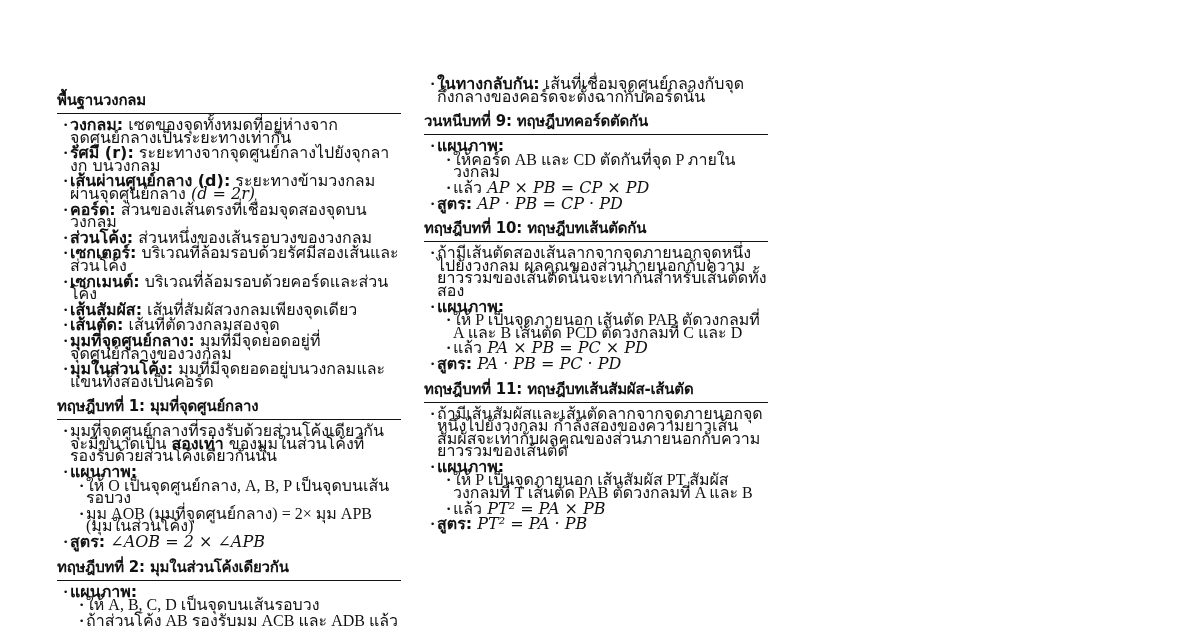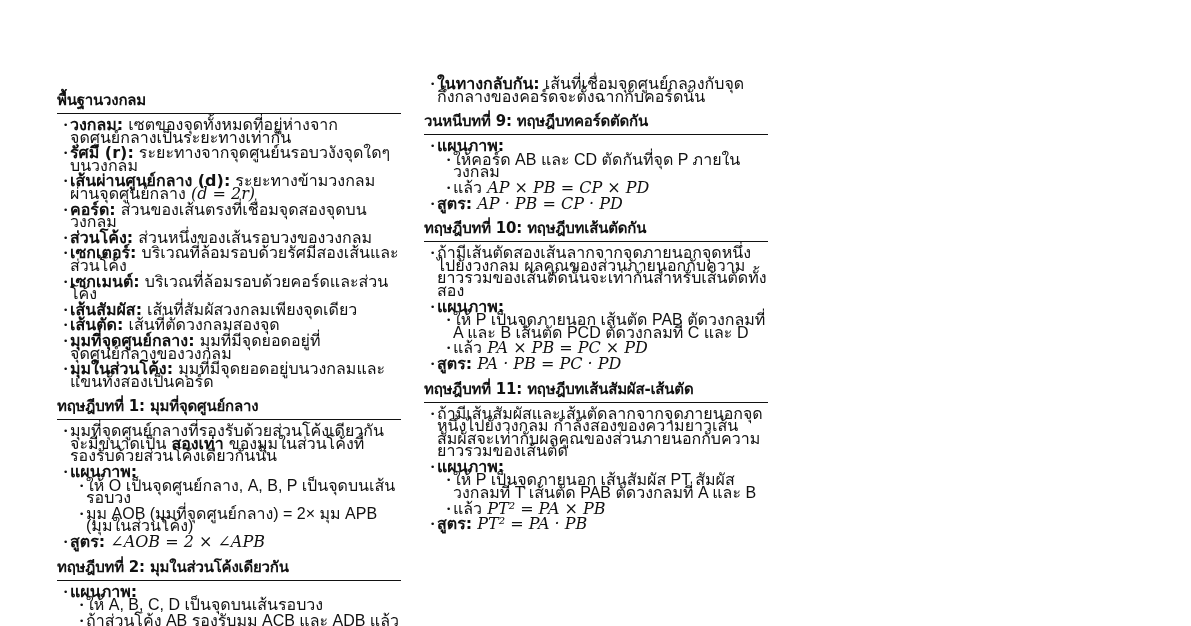--- a/index.html
+++ b/index.html
@@ -11,32 +11,32 @@
   h2 { font-family:"DejaVu Sans", sans-serif; font-weight:bold; font-size:15px;
        margin:0 0 5px 0; padding:0 0 3px 0; border-bottom:1.2px solid #111;
        letter-spacing:-0.2px; line-height:20px; }
   ul { list-style:none; margin:0 0 8px 0; padding:0 0 0 7px; }
   ul ul { margin:1px 0 2px 0; padding-left:10px; }
   li { position:relative; padding-left:6px; font-size:16px; line-height:12.6px;
        margin-bottom:3px; font-family:"DejaVu Sans", sans-serif; }
   li::before { content:"•"; position:absolute; left:-1px; top:0; font-size:9px; }
   .term { font-weight:bold; }
   .math { font-family:"DejaVu Serif", serif; font-style:italic; }
-  .rom { font-family:Liberation Sans, sans-serif; }
+  .rom { font-family:Liberation Serif, serif; }
 </style>
 </head>
 <body>
 
 <div class="col" id="col-left">
 
   <section>
     <h2>พื้นฐานวงกลม</h2>
     <ul>
       <li><span class="term">วงกลม:</span><span> เซตของจุดทั้งหมดที่อยู่ห่างจากจุดศูนย์กลางเป็นระยะทางเท่ากัน</span></li>
-      <li><span class="term">รัศมี (r):</span><span> ระยะทางจากจุดศูนย์นรอบวงังจุดใดๆ บนวงกลม</span></li>
+      <li><span class="term">รัศมี (r):</span><span> ระยะทางจากจุดศูนย์กลางไปยังจุกลางก บนวงกลม</span></li>
       <li><span class="term">เส้นผ่านศูนย์กลาง (d):</span><span> ระยะทางข้ามวงกลมผ่านจุดศูนย์กลาง </span><span class="math">(d = 2r)</span></li>
       <li><span class="term">คอร์ด:</span><span> ส่วนของเส้นตรงที่เชื่อมจุดสองจุดบนวงกลม</span></li>
       <li><span class="term">ส่วนโค้ง:</span><span> ส่วนหนึ่งของเส้นรอบวงของวงกลม</span></li>
       <li><span class="term">เซกเตอร์:</span><span> บริเวณที่ล้อมรอบด้วยรัศมีสองเส้นและส่วนโค้ง</span></li>
       <li><span class="term">เซกเมนต์:</span><span> บริเวณที่ล้อมรอบด้วยคอร์ดและส่วนโค้ง</span></li>
       <li><span class="term">เส้นสัมผัส:</span><span> เส้นที่สัมผัสวงกลมเพียงจุดเดียว</span></li>
       <li><span class="term">เส้นตัด:</span><span> เส้นที่ตัดวงกลมสองจุด</span></li>
       <li><span class="term">มุมที่จุดศูนย์กลาง:</span><span> มุมที่มีจุดยอดอยู่ที่จุดศูนย์กลางของวงกลม</span></li>
       <li><span class="term">มุมในส่วนโค้ง:</span><span> มุมที่มีจุดยอดอยู่บนวงกลมและแขนทั้งสองเป็นคอร์ด</span></li>
     </ul>

